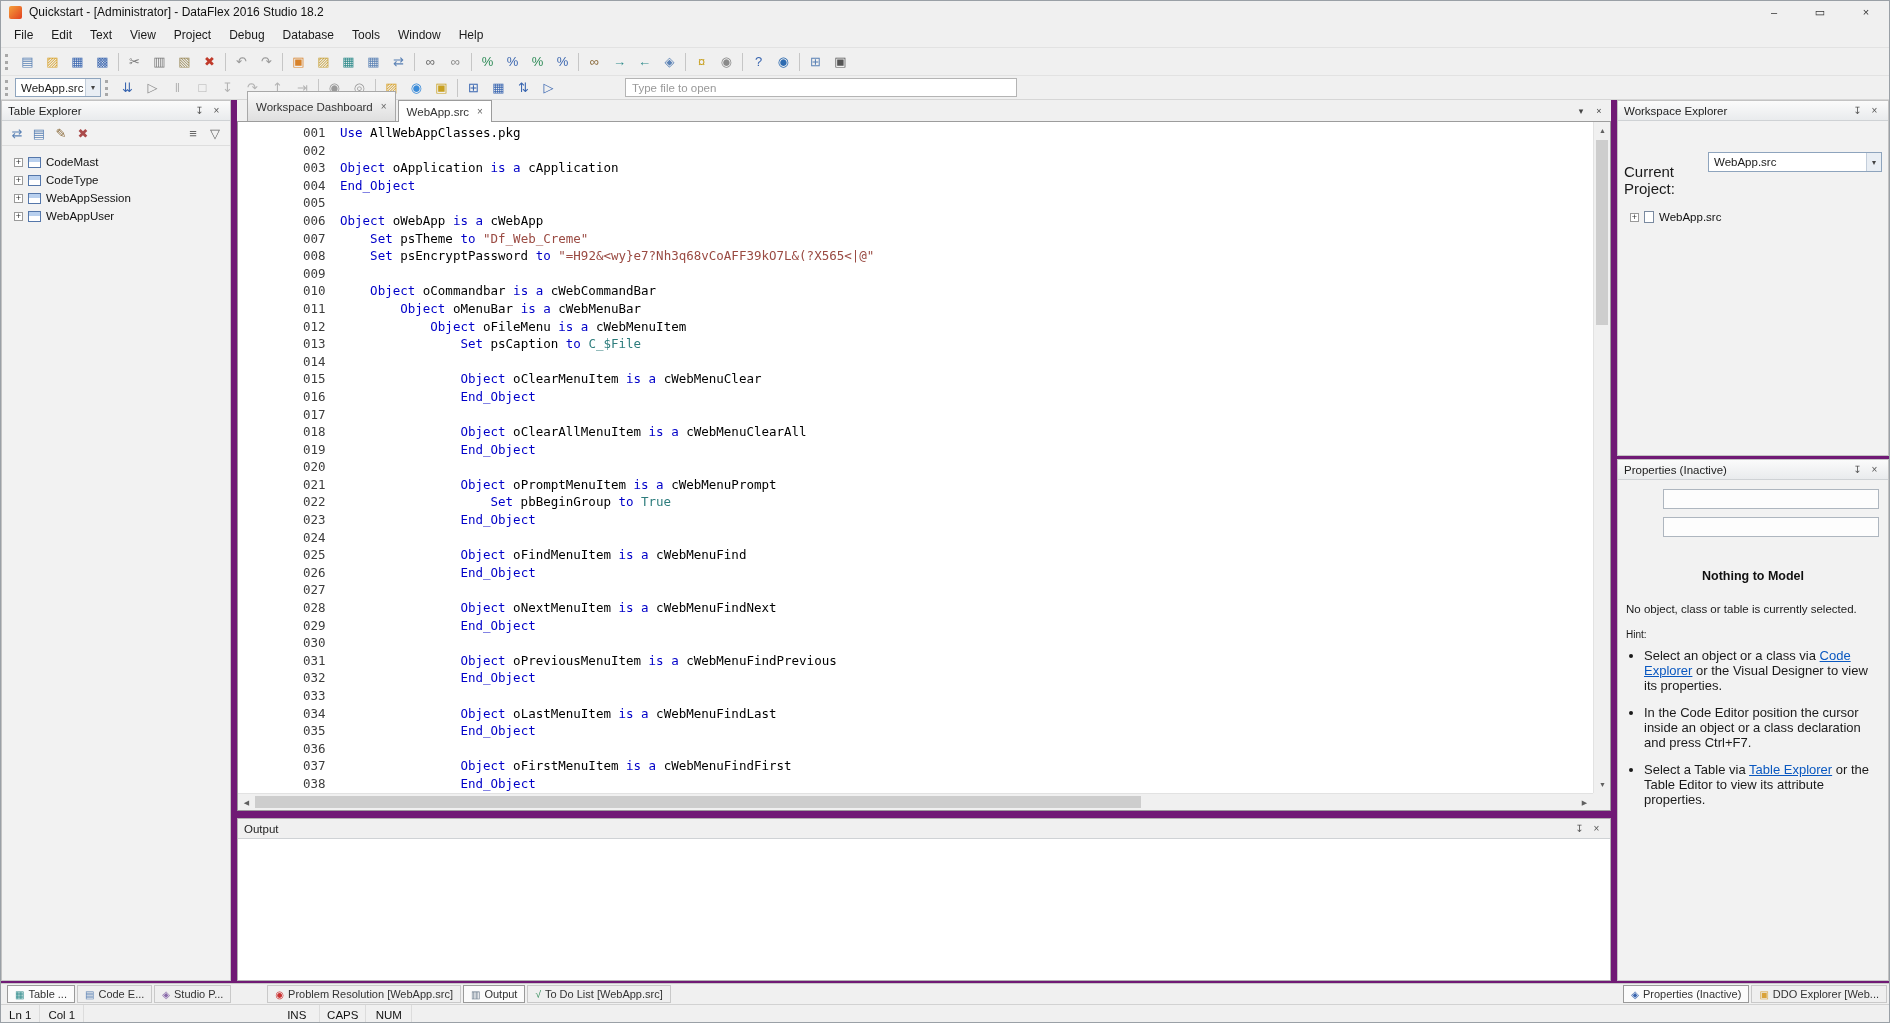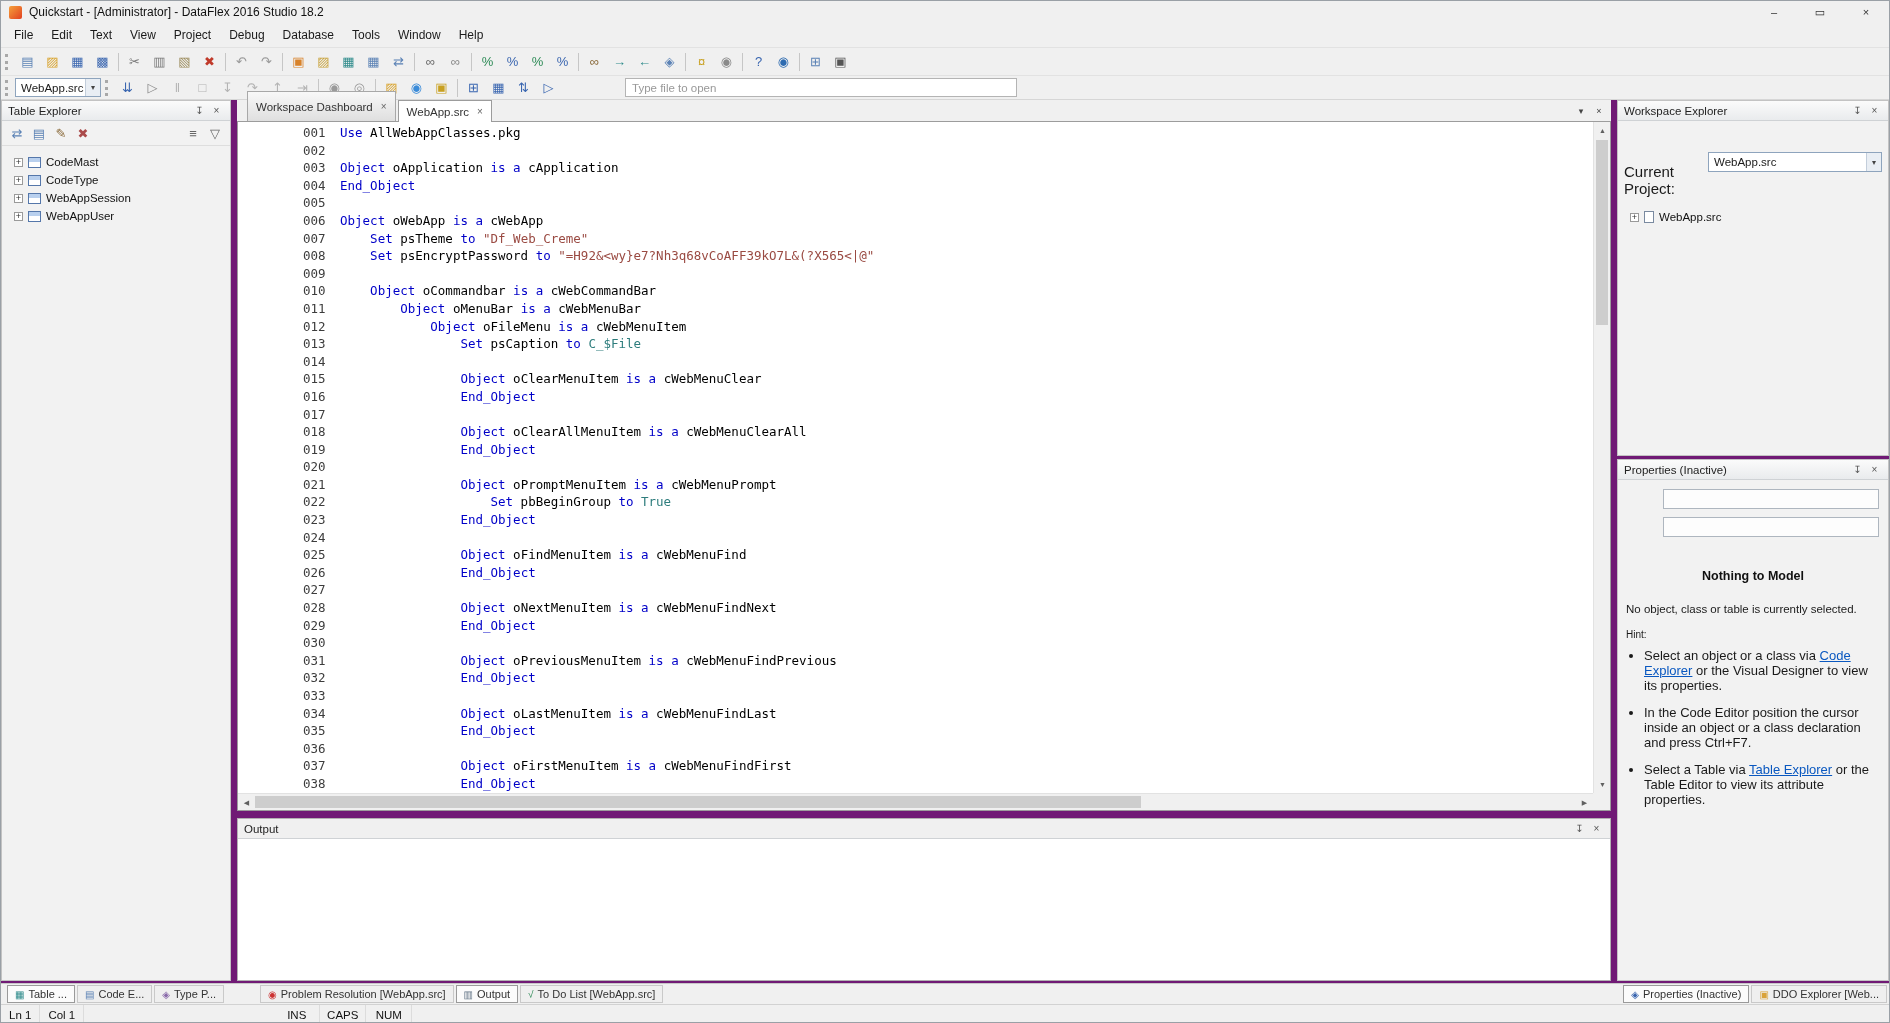--- a/index.html
+++ b/index.html
@@ -475,21 +475,21 @@
         <div class="btab active">
           <span class="btglyph" style="color: rgb(46, 139, 139);">▦</span>
           <span class="btlabel">Table ...</span>
         </div>
         <div class="btab">
           <span class="btglyph" style="color: rgb(91, 130, 181);">▤</span>
           <span class="btlabel">Code E...</span>
         </div>
         <div class="btab">
           <span class="btglyph" style="color: rgb(138, 106, 170);">◈</span>
-          <span class="btlabel">Type P...</span>
+          <span class="btlabel">Studio P...</span>
         </div>
       </div>
     <div class="btgroup" id="btcenter">
         <div class="btab">
           <span class="btglyph" style="color: rgb(204, 51, 51);">◉</span>
           <span class="btlabel">Problem Resolution [WebApp.src]</span>
         </div>
         <div class="btab active">
           <span class="btglyph" style="color: rgb(102, 119, 136);">▥</span>
           <span class="btlabel">Output</span>

